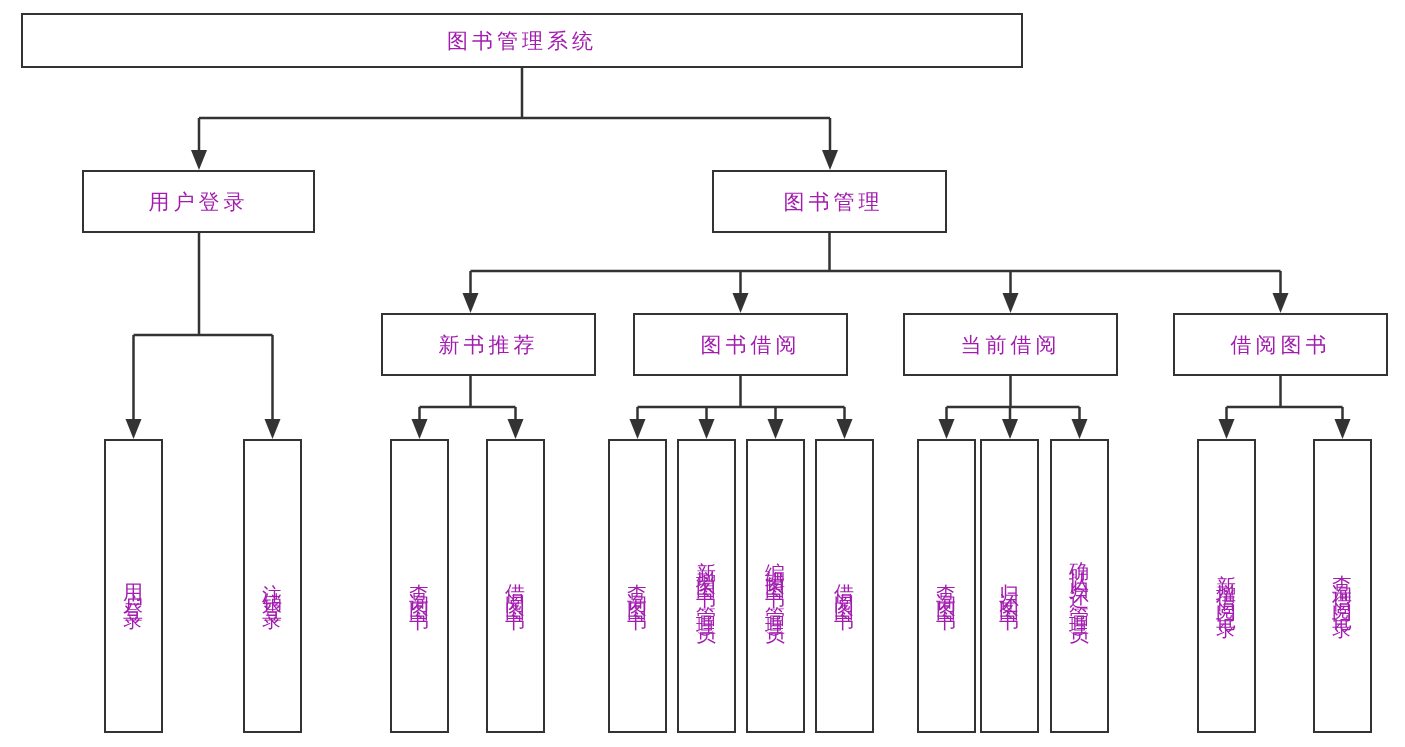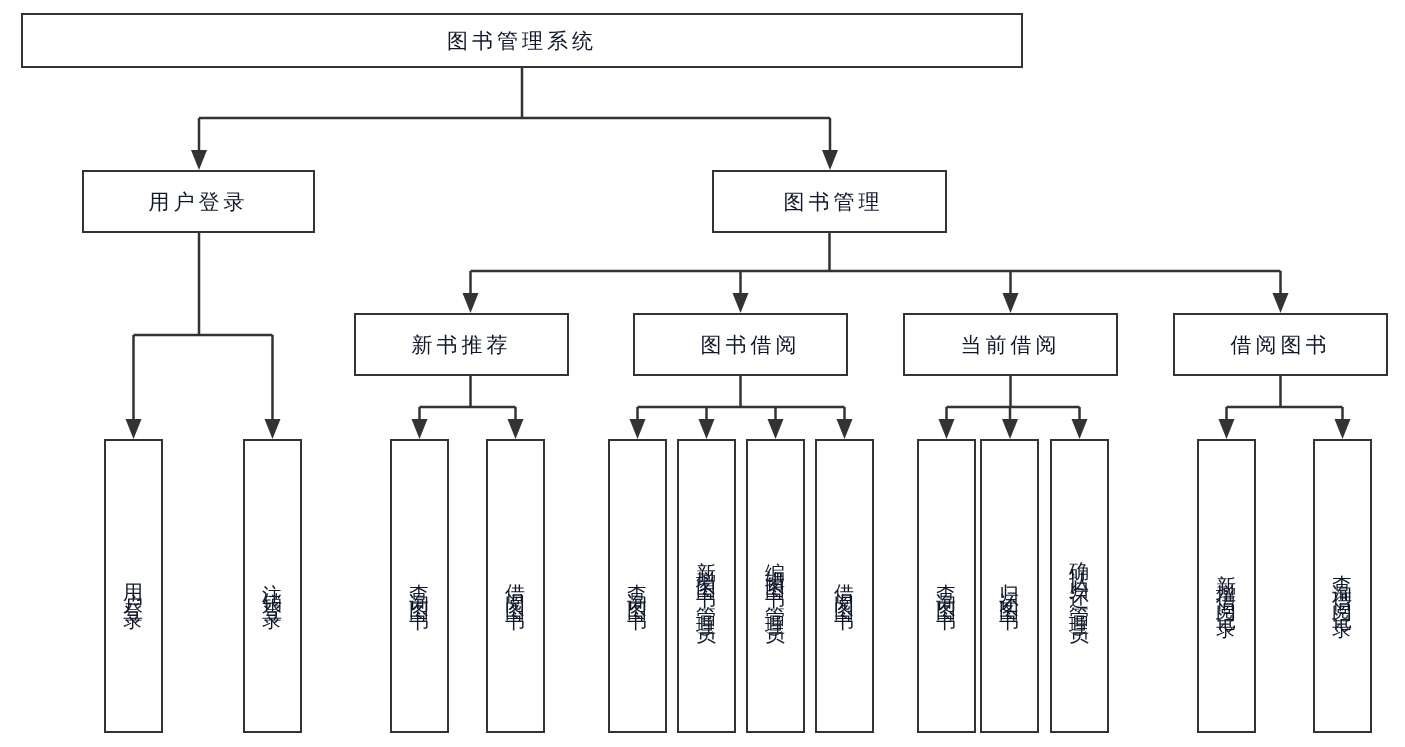--- a/index.html
+++ b/index.html
@@ -22,37 +22,37 @@
     box-sizing: border-box;
     background: #ffffff;
     border: 2.5px solid #333333;
     display: flex;
     align-items: center;
     justify-content: center;
   }
   .node .lbl {
     font-size: 21px;
     letter-spacing: 4px;
-    color: #0f172a;
+    color: #a21caf;
     white-space: nowrap;
   }
   .node.v .lbl {
     writing-mode: vertical-rl;
     text-orientation: mixed;
     font-size: 20px;
     letter-spacing: 9px;
     white-space: normal;
     line-height: 1;
   }
   
   .root  { left: 21px;  top: 13px;  width: 1002px; height: 55px; }
   .l1a   { left: 82px;  top: 170px; width: 233px;  height: 63px; }
   .l1b   { left: 712px; top: 170px; width: 235px;  height: 63px; padding-left: 8px; }
   .l2    { top: 313px; width: 215px; height: 63px; }
-  .l2a   { left: 354px; }  .l2b { left: 633px; padding-left: 20px; }
+  .l2a   { left: 381px; }  .l2b { left: 633px; padding-left: 20px; }
   .l2c   { left: 903px; }  .l2d { left: 1173px; }
   .leaf  { top: 439px; width: 59px; height: 294px; }
   .f01 { left: 104px; }  .f02 { left: 243px; }
   .f03 { left: 390px; }  .f04 { left: 486px; }
   .f05 { left: 608px; }  .f06 { left: 677px; }
   .f07 { left: 746px; }  .f08 { left: 815px; }
   .f09 { left: 917px; }  .f10 { left: 980px; }
   .f11 { left: 1050px; } .f12 { left: 1197px; }
   .f13 { left: 1313px; }
   .watermark {

